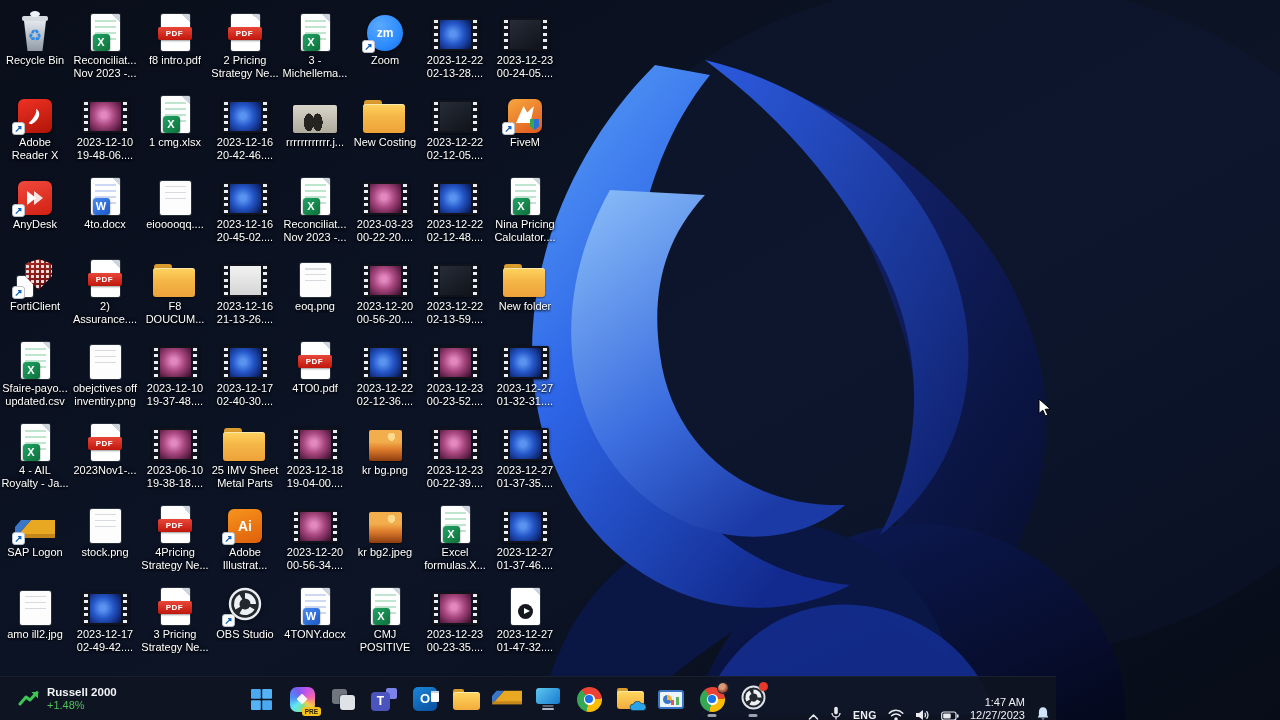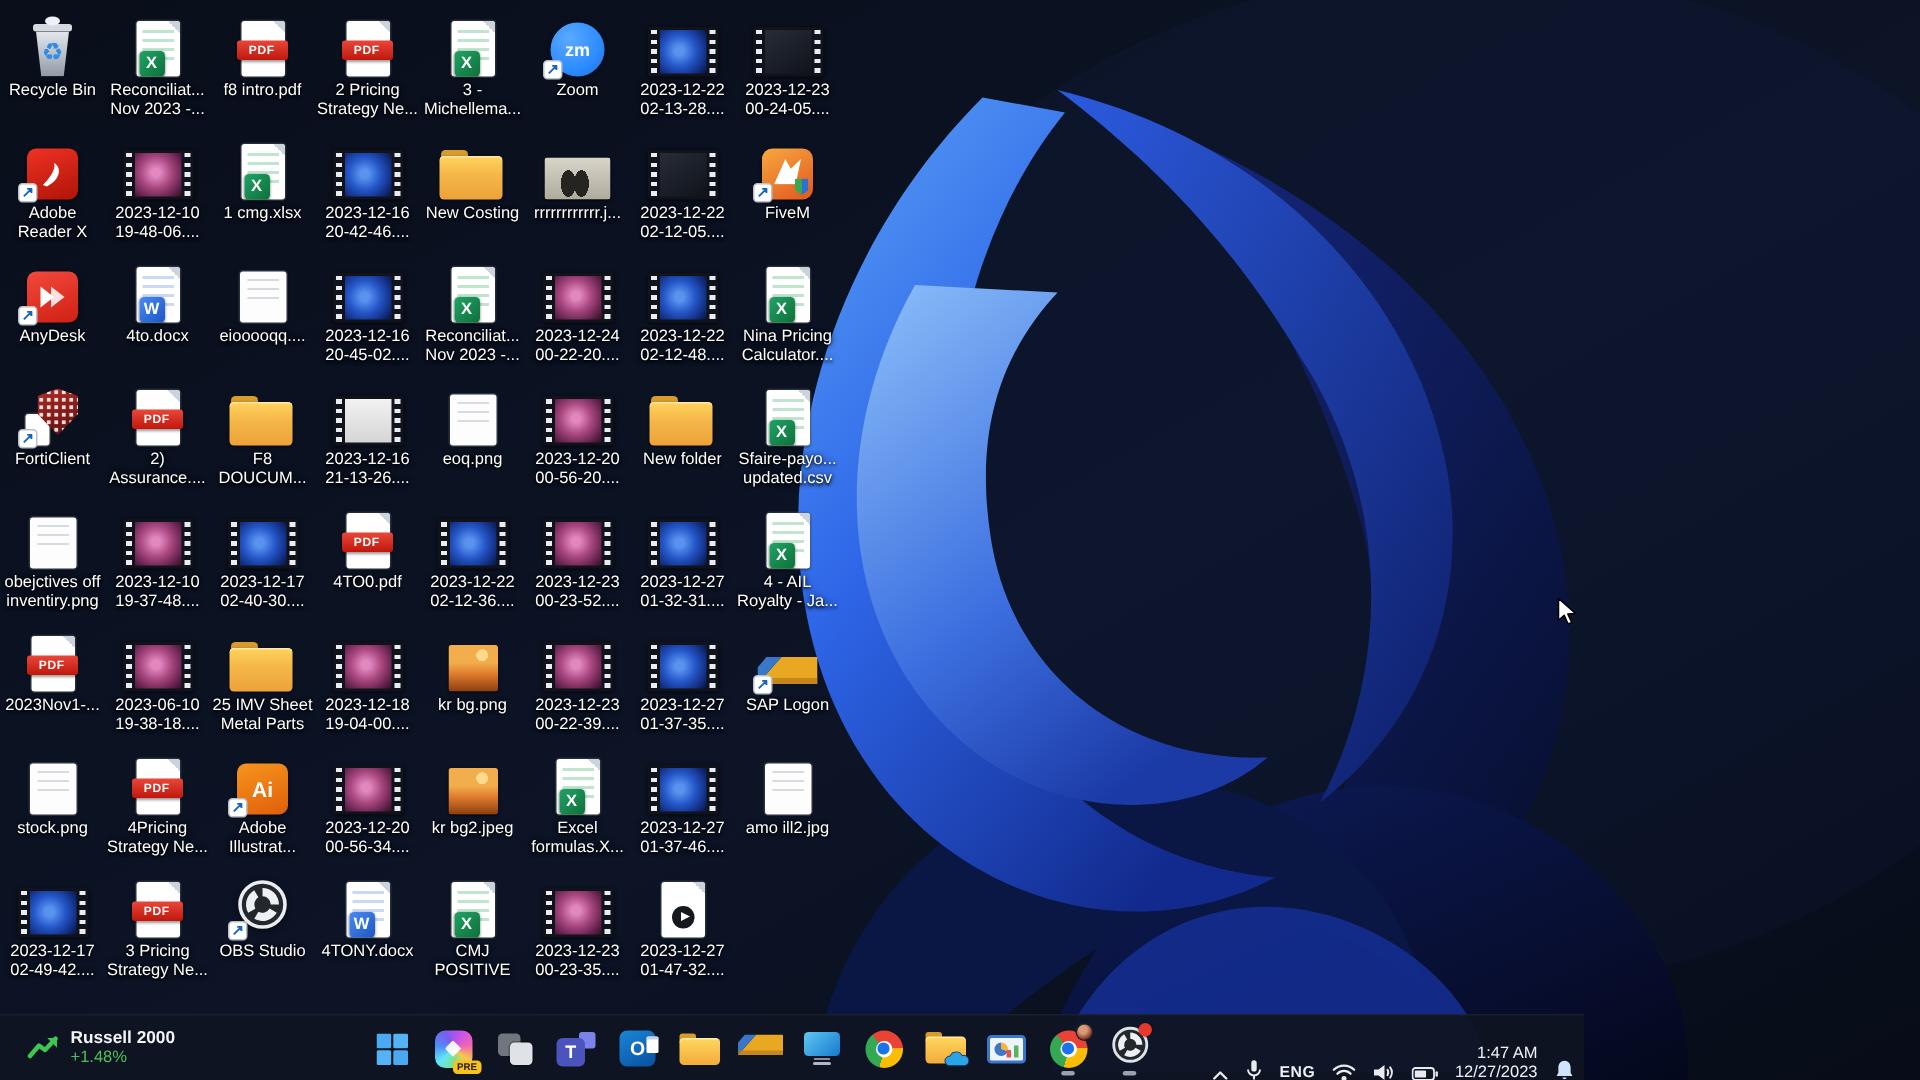--- a/index.html
+++ b/index.html
@@ -344,29 +344,29 @@
           <div class="film">
             <i class="holes l"></i>
             <div class="thumb th-blue"></div>
             <i class="holes r"></i>
           </div>
         </div>
         <div class="dlabel">2023-12-16 20-42-46....</div>
       </div>
       <div class="dicon-cell">
         <div class="art">
+          <div class="photo"></div>
+        </div>
+        <div class="dlabel">rrrrrrrrrrrr.j...</div>
+      </div>
+      <div class="dicon-cell">
+        <div class="art">
           <div class="folderic"></div>
         </div>
         <div class="dlabel">New Costing</div>
-      </div>
-      <div class="dicon-cell">
-        <div class="art">
-          <div class="photo"></div>
-        </div>
-        <div class="dlabel">rrrrrrrrrrrr.j...</div>
       </div>
       <div class="dicon-cell">
         <div class="art">
           <div class="film">
             <i class="holes l"></i>
             <div class="thumb th-dark"></div>
             <i class="holes r"></i>
           </div>
         </div>
         <div class="dlabel">2023-12-22 02-12-05....</div>
@@ -428,21 +428,21 @@
         <div class="dlabel">Reconciliat... Nov 2023 -...</div>
       </div>
       <div class="dicon-cell">
         <div class="art">
           <div class="film">
             <i class="holes l"></i>
             <div class="thumb th-pink"></div>
             <i class="holes r"></i>
           </div>
         </div>
-        <div class="dlabel">2023-12-24 00-22-20....</div>
+        <div class="dlabel">2023-03-23 00-22-20....</div>
       </div>
       <div class="dicon-cell">
         <div class="art">
           <div class="film">
             <i class="holes l"></i>
             <div class="thumb th-blue"></div>
             <i class="holes r"></i>
           </div>
         </div>
         <div class="dlabel">2023-12-22 02-12-48....</div>
@@ -500,20 +500,30 @@
       </div>
       <div class="dicon-cell">
         <div class="art">
           <div class="film">
             <i class="holes l"></i>
             <div class="thumb th-pink"></div>
             <i class="holes r"></i>
           </div>
         </div>
         <div class="dlabel">2023-12-20 00-56-20....</div>
+      </div>
+      <div class="dicon-cell">
+        <div class="art">
+          <div class="film">
+            <i class="holes l"></i>
+            <div class="thumb th-dark"></div>
+            <i class="holes r"></i>
+          </div>
+        </div>
+        <div class="dlabel">2023-12-22 02-13-59....</div>
       </div>
       <div class="dicon-cell">
         <div class="art">
           <div class="folderic"></div>
         </div>
         <div class="dlabel">New folder</div>
       </div>
       <div class="dicon-cell">
         <div class="art">
           <div class="page">

